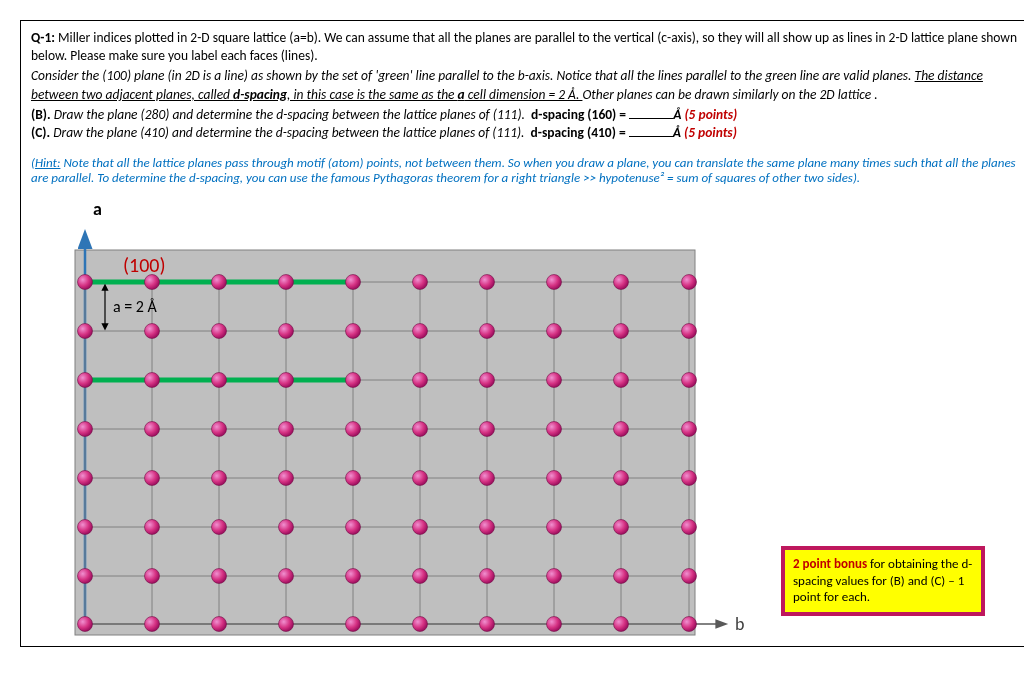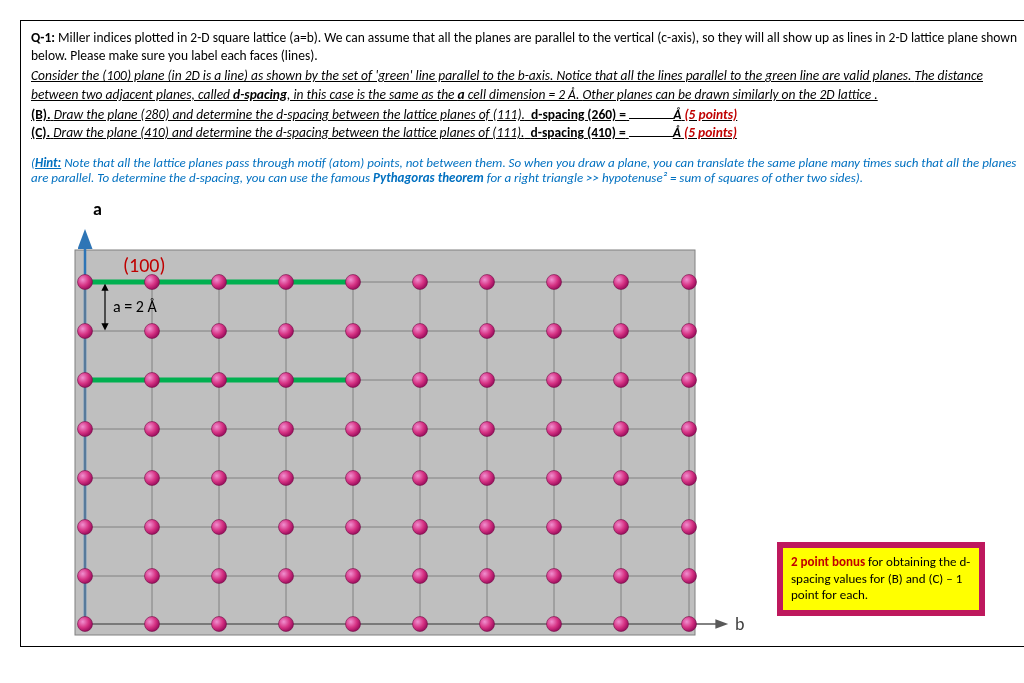--- a/index.html
+++ b/index.html
@@ -12,41 +12,41 @@
   .page {
     border: 1px solid #000;
     margin: 20px;
     padding: 8px 10px 6px 10px;
     box-sizing: border-box;
     width: 1012px;
     position: relative;
   }
   .q-title { display: inline; font-weight: bold; }
   .para { font-size: 13.5px; line-height: 1.35; margin: 0 0 2px 0; }
-  .italic { font-style: italic; text-decoration: underline; }
+  .italic { font-style: italic; }
   .underline { text-decoration: underline; }
   .bold { font-weight: bold; }
   .sub-item { font-size: 13.5px; line-height: 1.35; margin: 0; }
   .points-italic { color: #C00000; font-style: italic; font-weight: bold; }
   .hint { color: #0070C0; font-style: italic; font-size: 13px; }
-  .hint .bold { font-weight: bold; }
+  .hint .bold { font-weight: normal; }
   .hint .u { text-decoration: underline; }
   .lattice-wrap {
     position: relative;
     margin-top: 0px;
     margin-left: 14px;
   }
   .a-label { font-weight: bold; font-size: 18px; margin-left: 48px; }
   .svg-area { display:block; }
   .bonus-box {
     position: absolute;
     right: 36px;
     bottom: 24px;
     background: #FFFF00;
-    border: 6px solid #be185d;
+    border: 4px solid #be185d;
     padding: 6px 8px;
     width: 180px;
     font-size: 13px;
     line-height: 1.3;
   }
   .bonus-box .bonus-title { color: #C00000; font-weight: bold; }
   .blank-line { display:inline-block; border-bottom:1px solid #000; width:44px; height:12px; vertical-align:baseline; }
 </style>
 </head>
 <body>
@@ -56,21 +56,21 @@
     <span class="q-title">Q-1:</span>
     <span>Miller indices plotted in 2-D square lattice (a=b).  We can assume that all the planes are parallel to the vertical (c-axis), so they will all show up as lines in 2-D lattice plane shown below.  Please make sure you label each faces (lines).</span>
   </p>
   <p class="para italic">
     <span>Consider the (100) plane (in 2D is a line) as shown by the set of 'green' line parallel to the b-axis.  Notice that all the lines parallel to the green line are valid planes.  </span><span class="underline"><span>The distance between two adjacent planes, called </span><span style="font-weight:bold;">d-spacing</span><span>, in this case is the same as the <span style="font-weight:bold;">a</span> cell dimension = 2 Å.  </span></span><span>Other planes can be drawn similarly on the 2D lattice .</span>
   </p>
 
   <p class="sub-item italic">
     <span class="bold" style="font-style:normal">(B).</span>
     <span>Draw the plane (280) and determine the d-spacing between the lattice planes of (111).</span>&nbsp;
-    <span class="bold" style="font-style:normal">d-spacing (260) =</span>
+    <span class="bold" style="font-style:normal">d-spacing (160) =</span>
     <span class="blank-line"></span><span class="bold">Å</span>
     <span class="points-italic">(5 points)</span>
   </p>
   <p class="sub-item italic">
     <span class="bold" style="font-style:normal">(C).</span>
     <span>Draw the plane (410) and determine the d-spacing between the lattice planes of (111).</span>&nbsp;
     <span class="bold" style="font-style:normal">d-spacing (410) =</span>
     <span class="blank-line"></span><span class="bold">Å</span>
     <span class="points-italic">(5 points)</span>
   </p>

